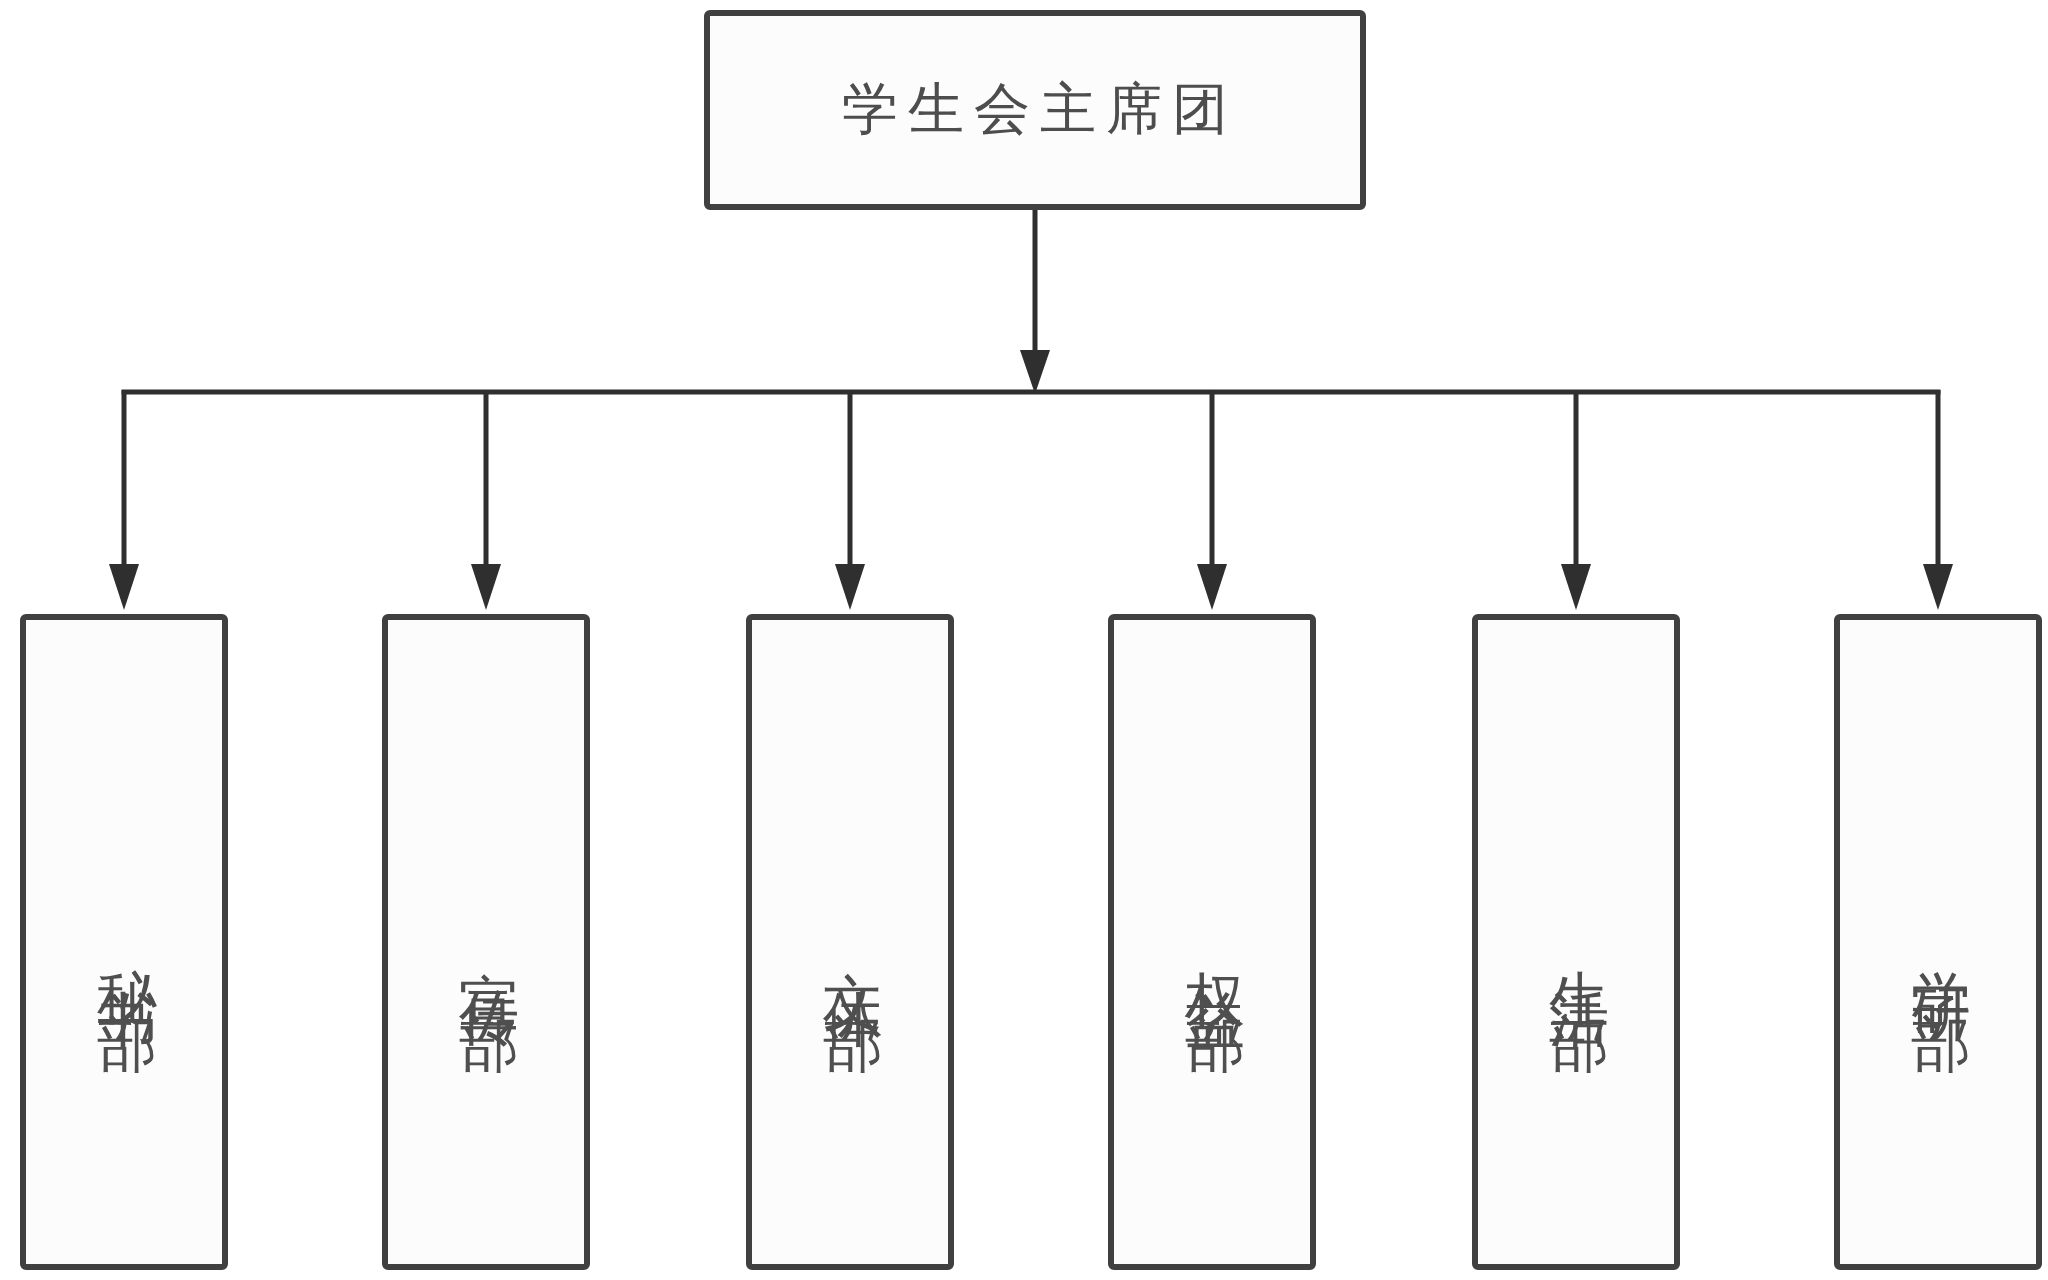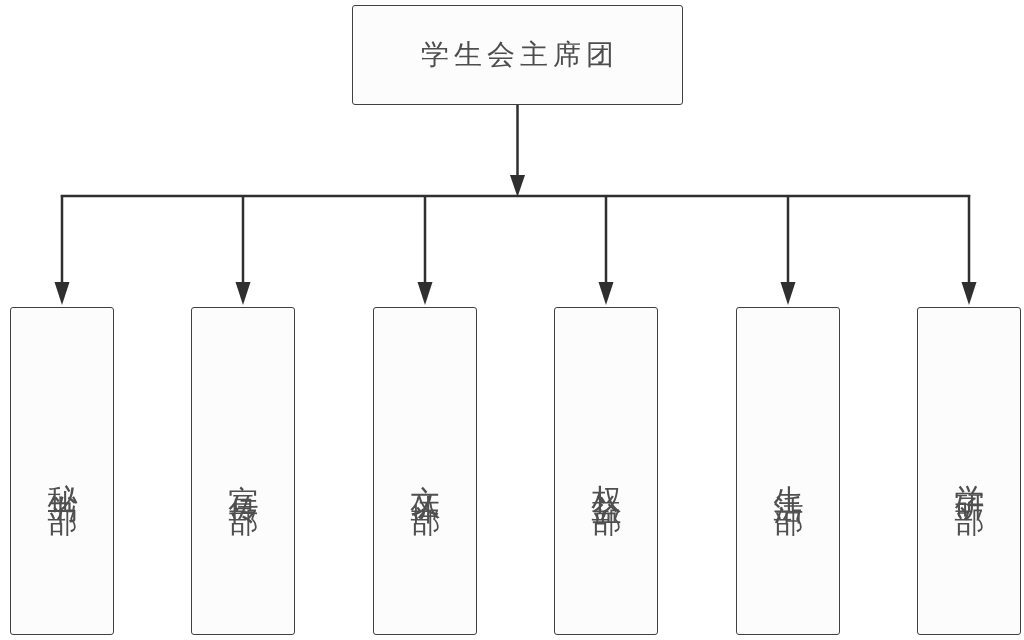--- a/index.html
+++ b/index.html
@@ -12,21 +12,21 @@
     width: 1024px;
     height: 640px;
     background: #ffffff;
     overflow: hidden;
     font-family: "Liberation Sans", sans-serif;
   }
   .node {
     position: absolute;
     box-sizing: border-box;
     background: #fcfcfc;
-    border: 1px solid #404040;
+    border: 3px solid #404040;
     border-radius: 3px;
     display: flex;
     align-items: center;
     justify-content: center;
   }
   .node.root {
     left: 352px;
     top: 5px;
     width: 331px;
     height: 100px;

